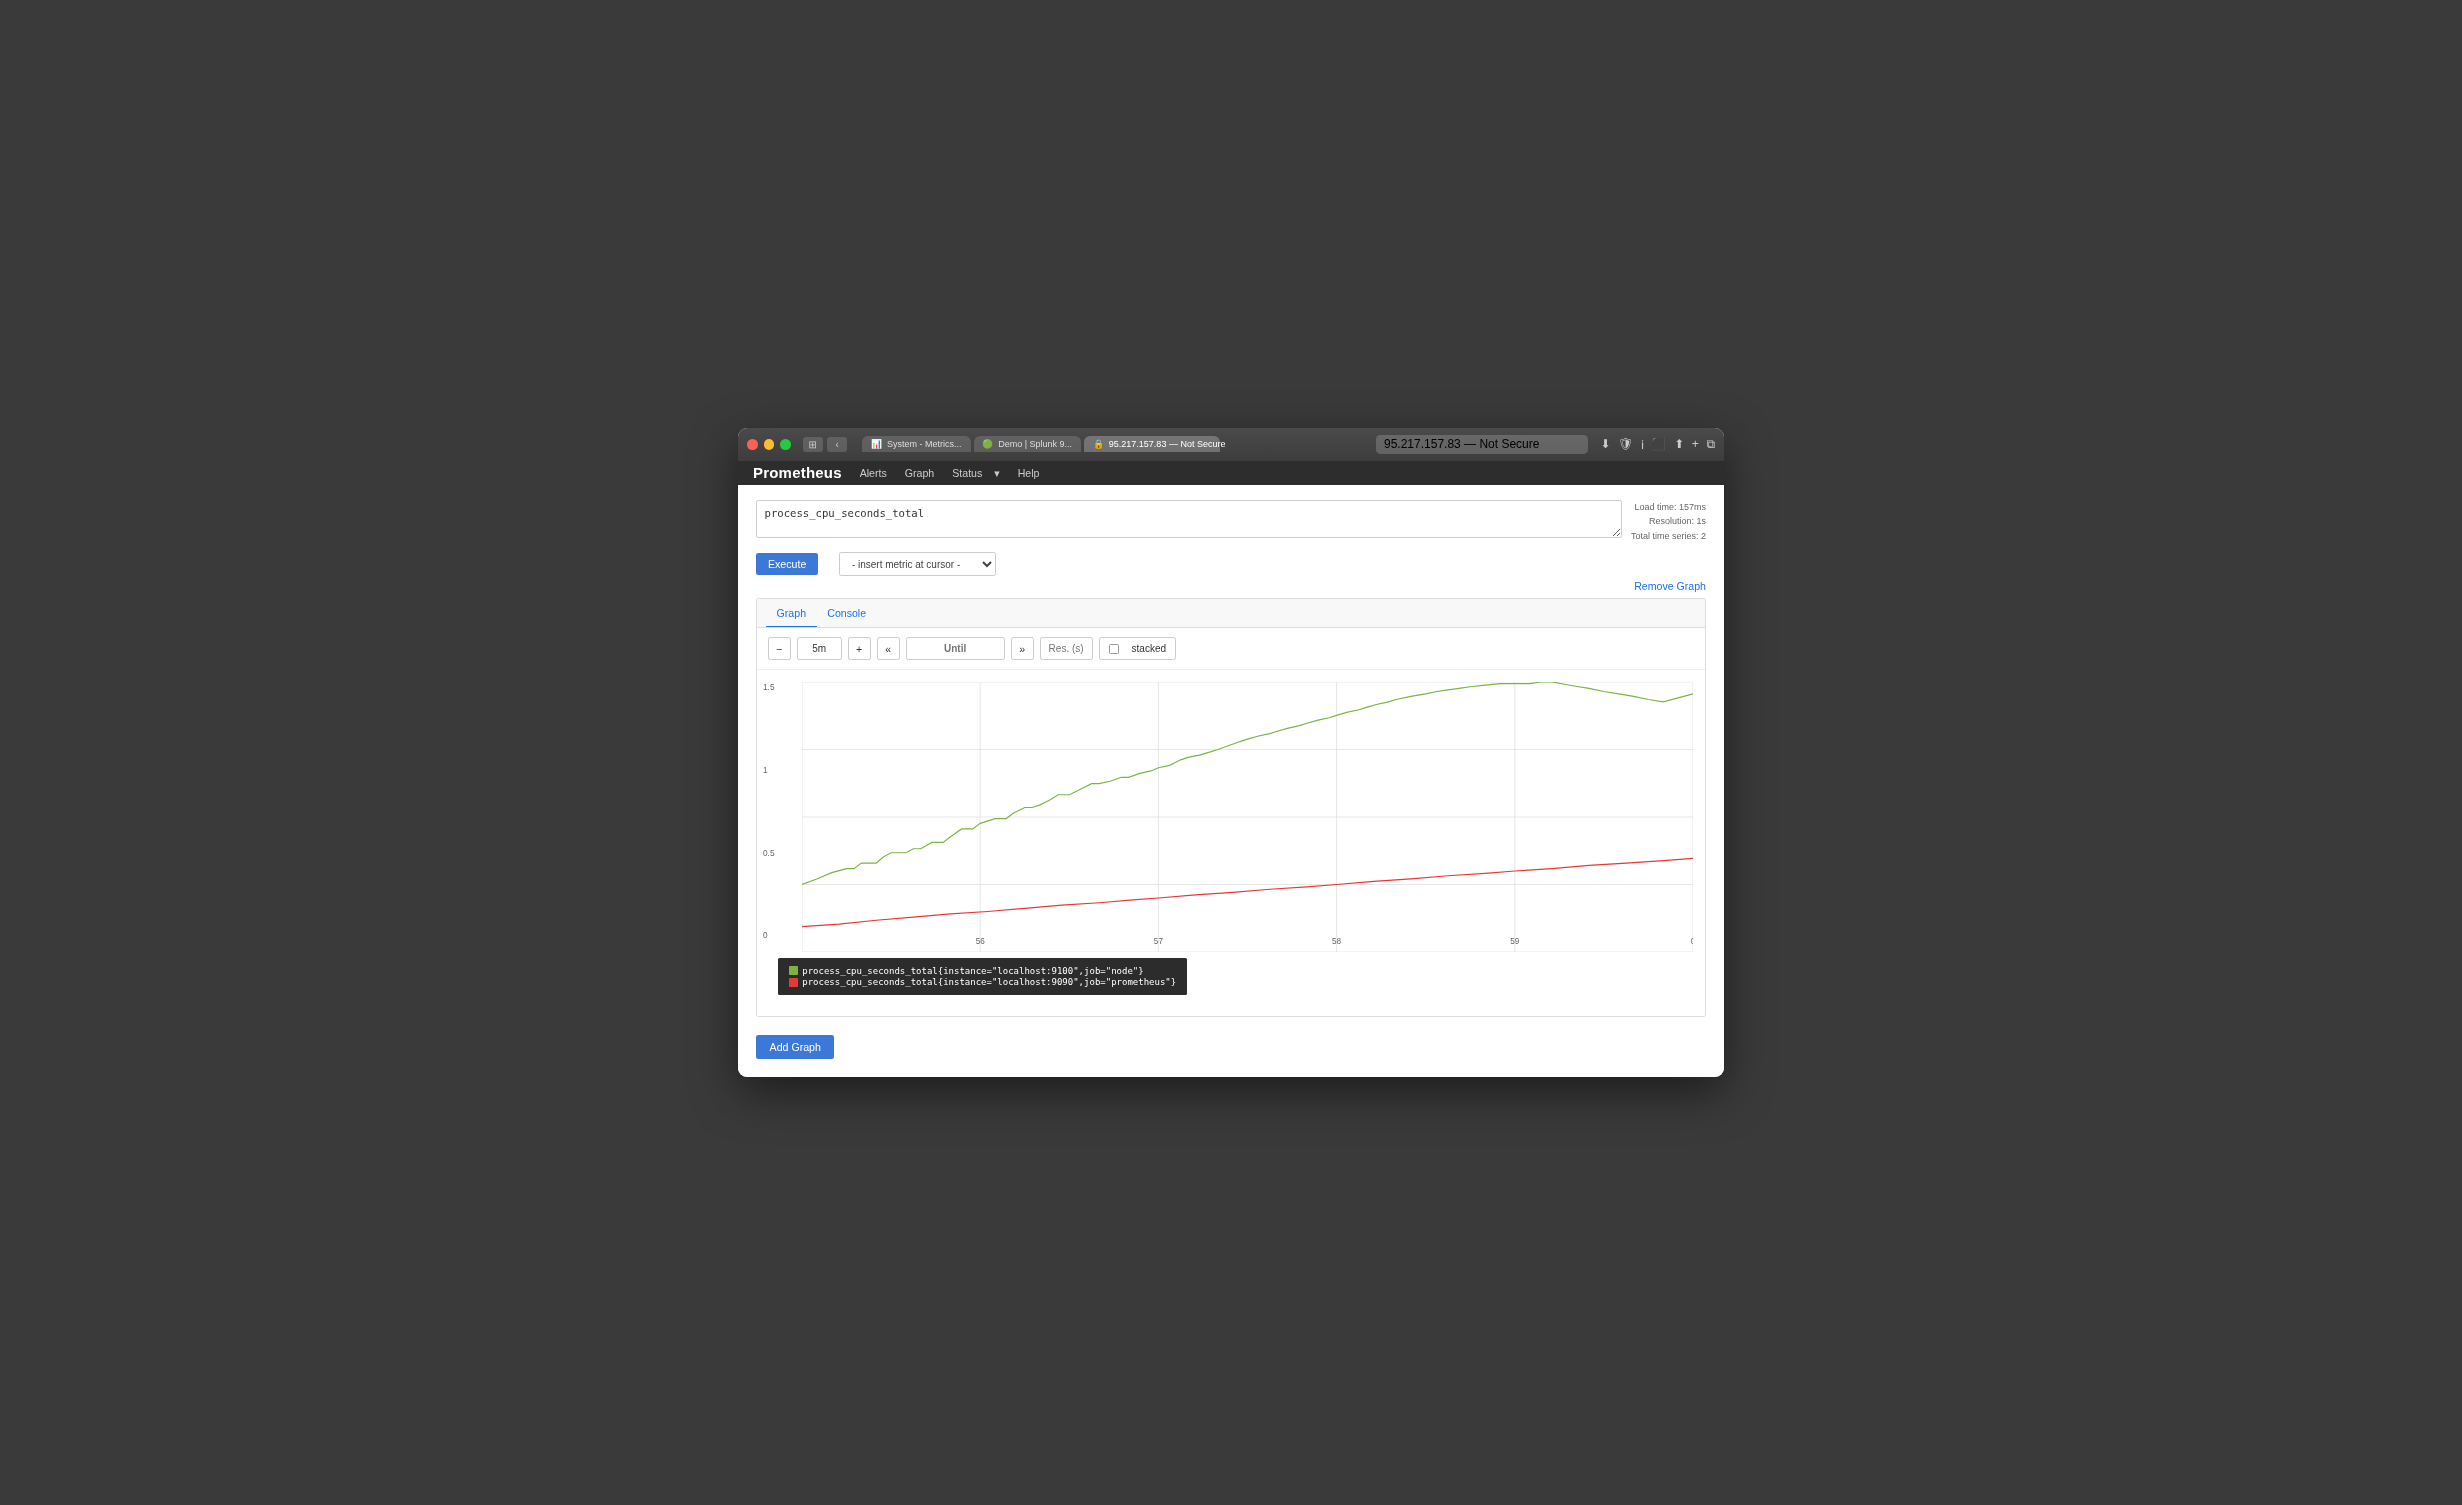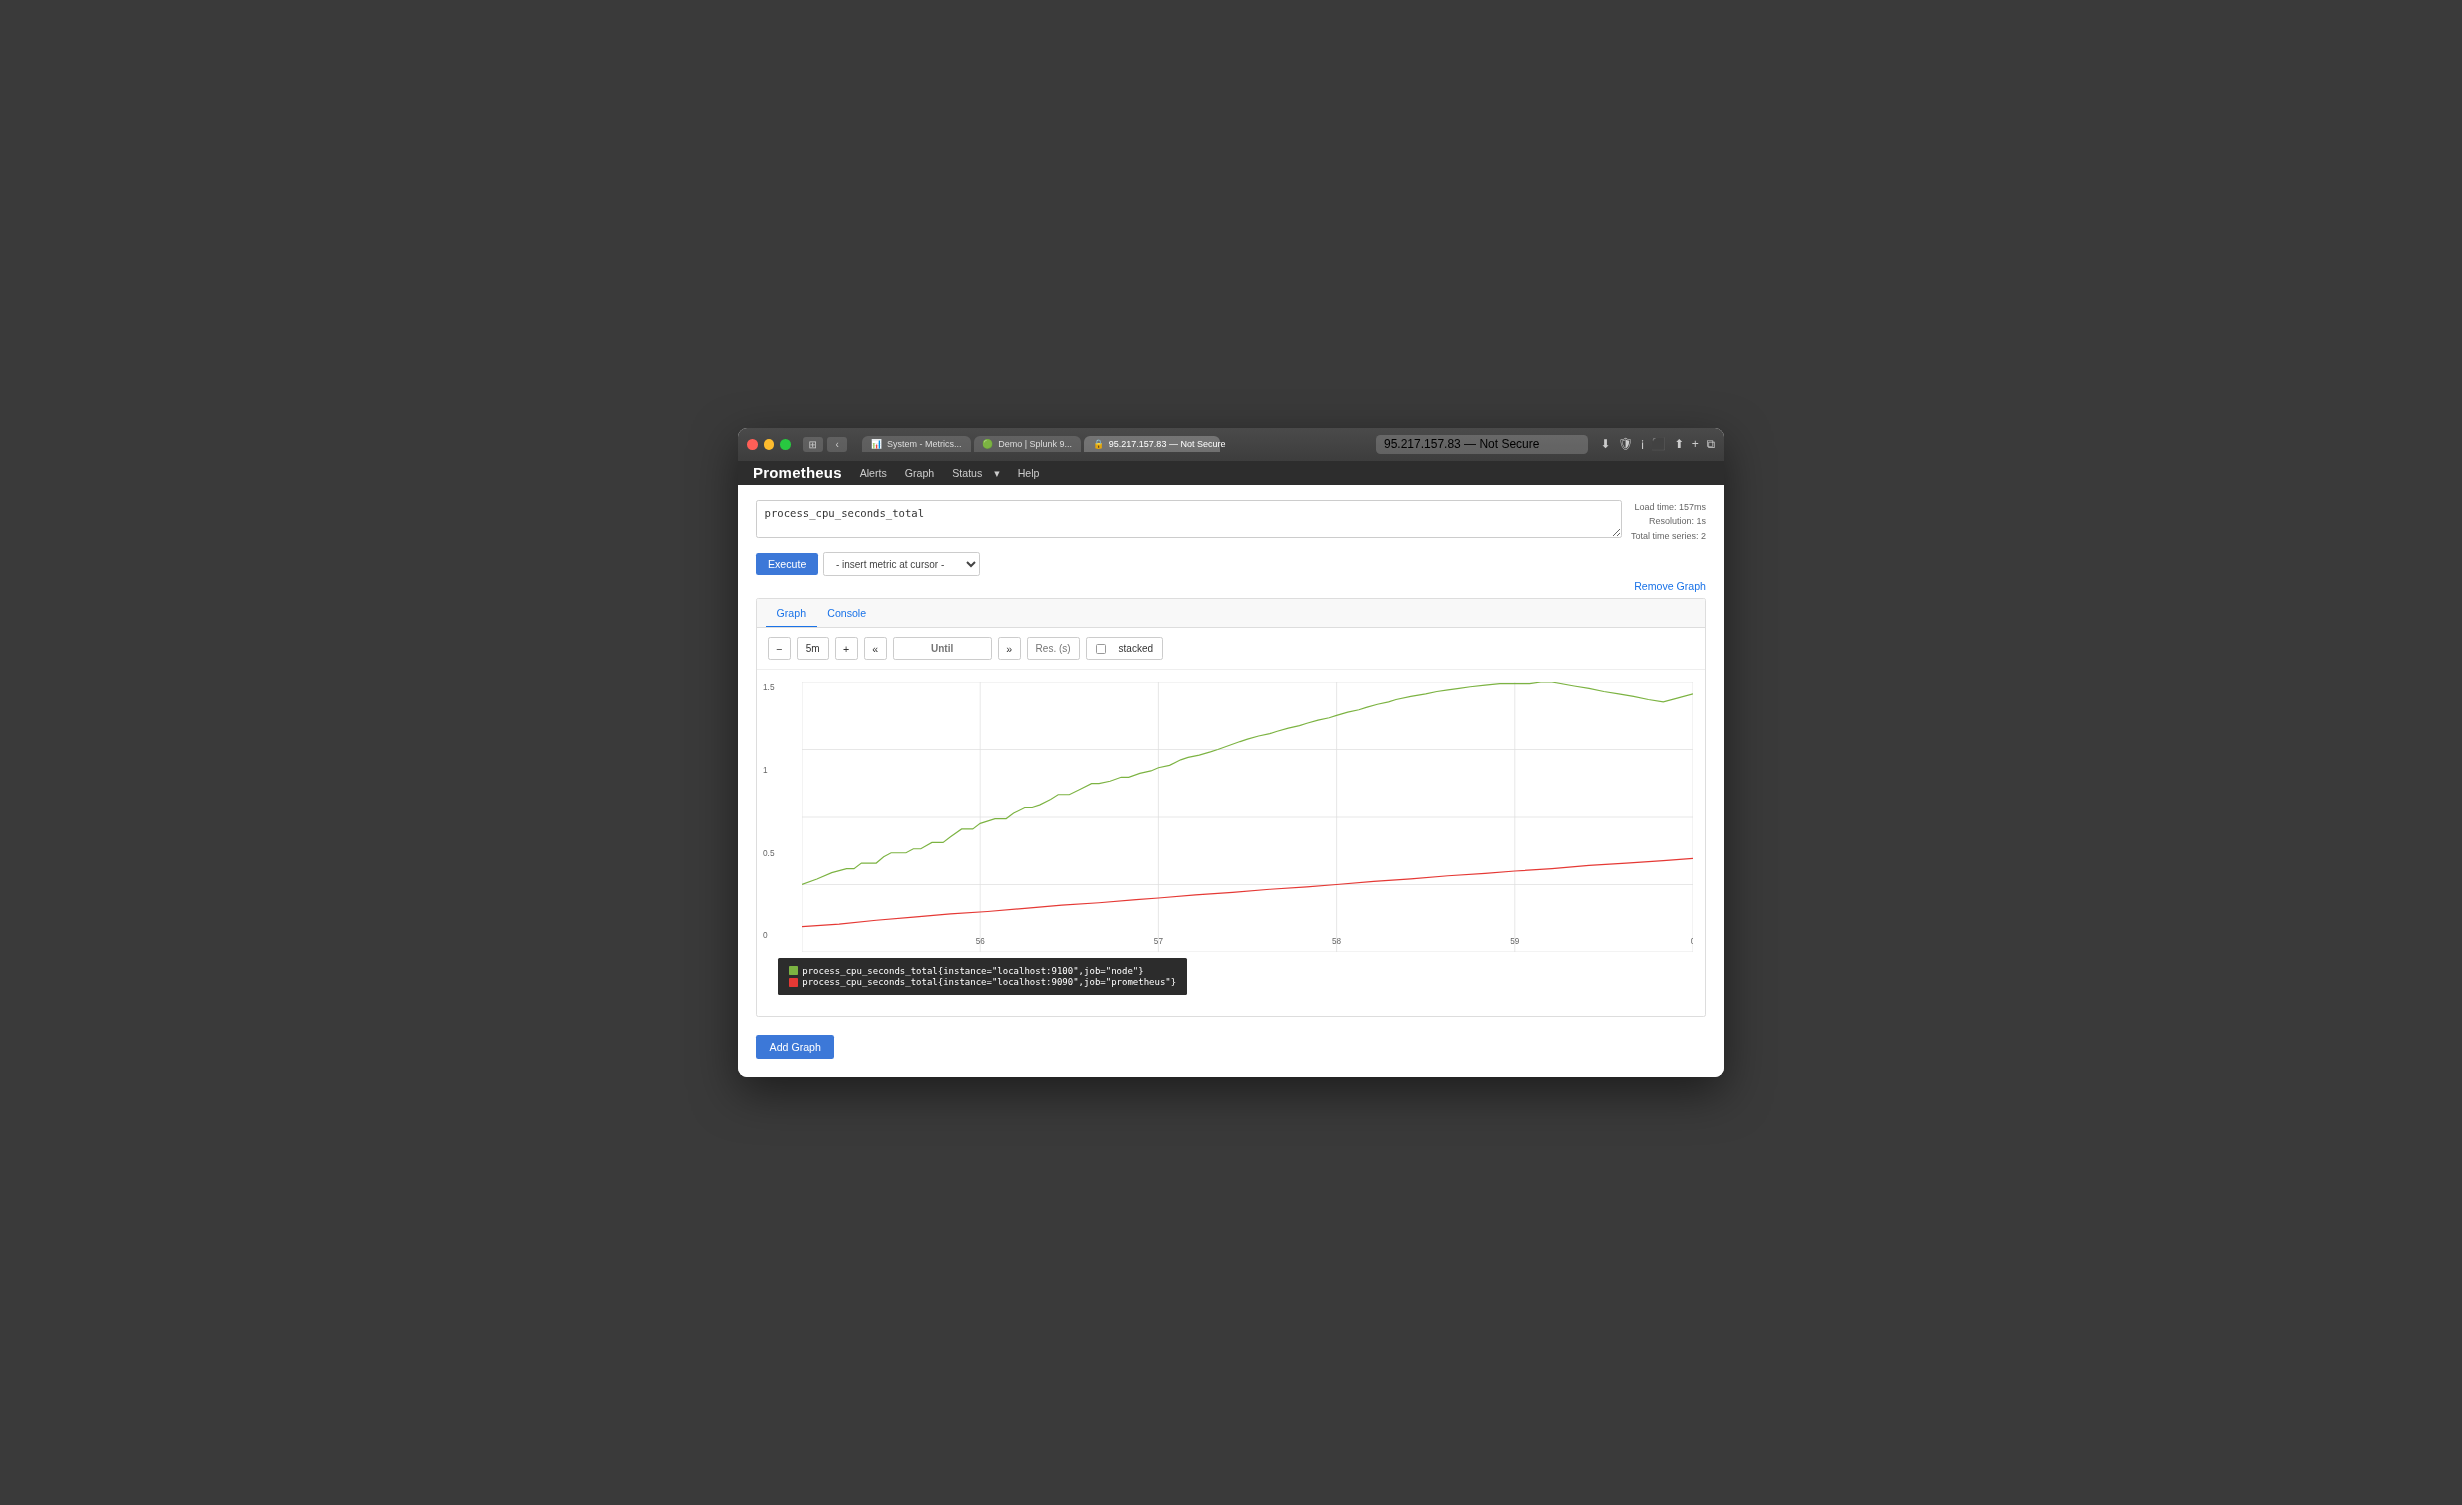--- a/index.html
+++ b/index.html
@@ -161,21 +161,21 @@
     .load-info {
       text-align: right;
       font-size: 9px;
       color: #666;
       line-height: 1.6;
       white-space: nowrap;
     }
     .btn-row {
       display: flex;
       align-items: center;
-      gap: 5px;
+      gap: 21px;
       margin-bottom: 4px;
     }
     .btn-execute {
       background: #3c78d8;
       color: #fff;
       border: none;
       border-radius: 2.3px;
       padding: 5.3px 12px;
       font-size: 10.6px;
       cursor: pointer;
@@ -253,21 +253,21 @@
       display: flex;
       align-items: center;
       justify-content: center;
       color: #333;
     }
     .ctrl-input {
       border: 0.8px solid #ccc;
       border-radius: 2.3px;
       padding: 3px 6px;
       font-size: 10px;
-      width: 32px;
+      width: 45px;
       text-align: center;
       height: 23px;
       color: #333;
     }
     .ctrl-input-wide {
       width: 99px;
       font-weight: bold;
     }
     .ctrl-input-res {
       width: 53px;

